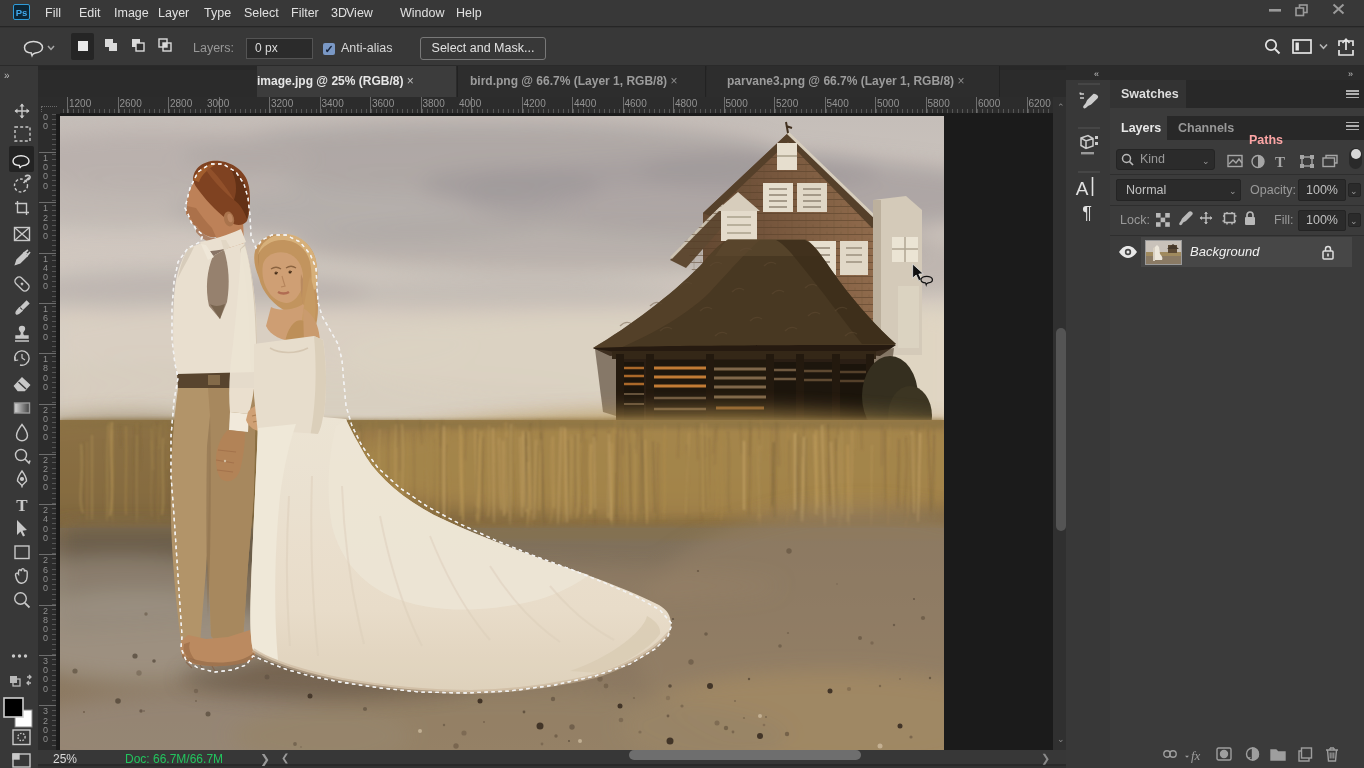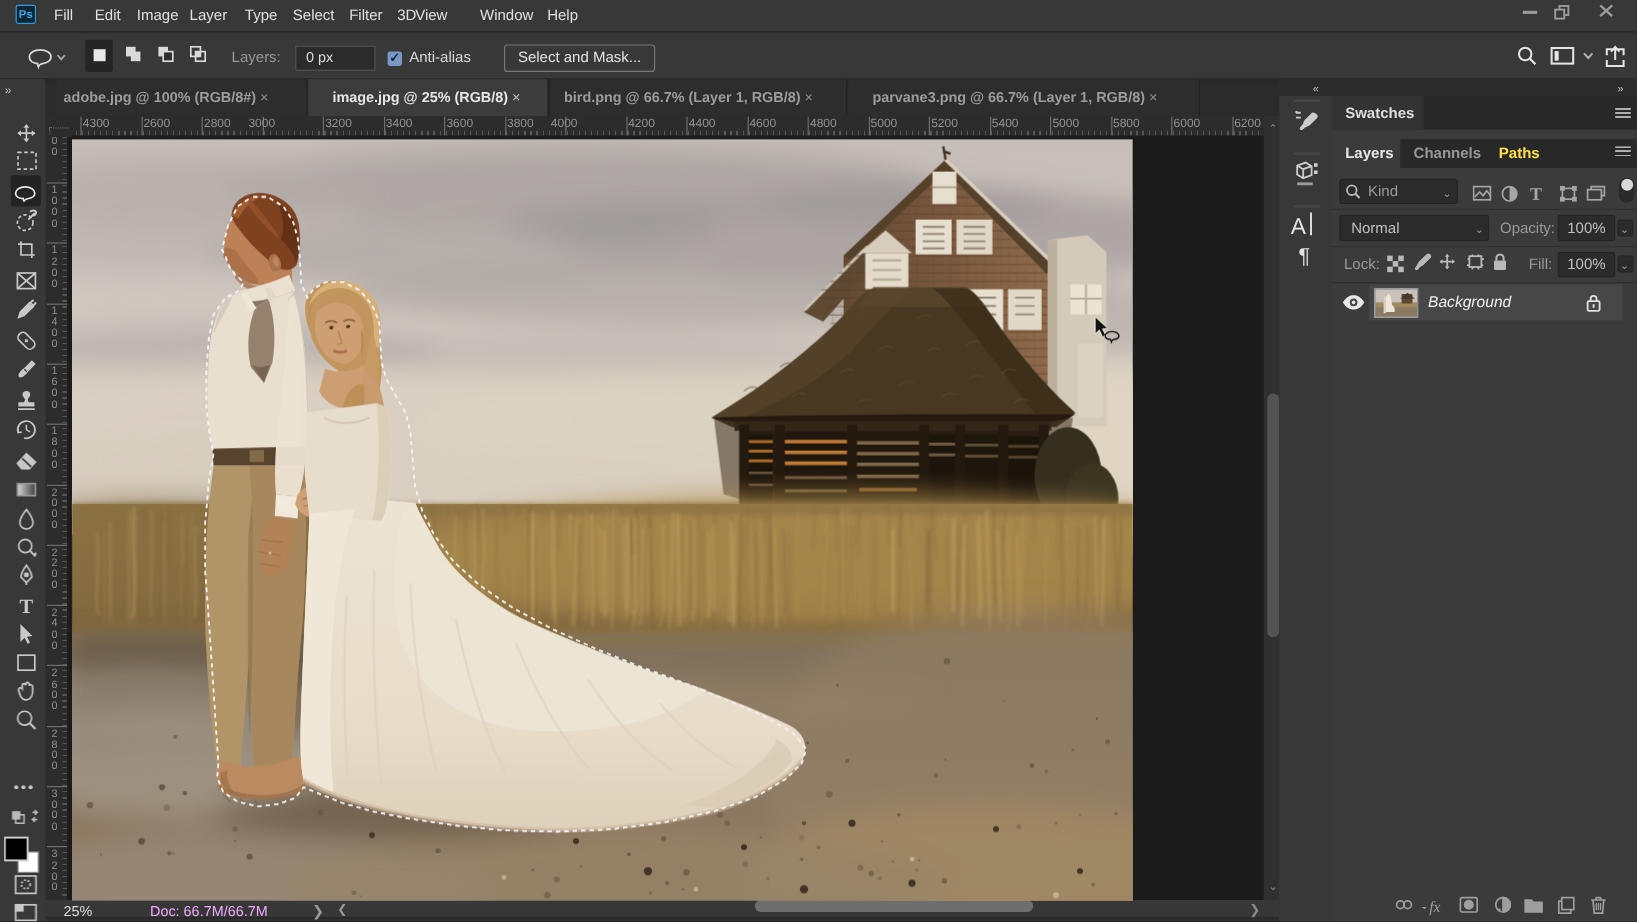--- a/index.html
+++ b/index.html
@@ -144,34 +144,32 @@
       <rect x="33.5" y="7.5" width="3.4" height="8" fill="#e4e4e4"></rect>
       <path d="M58 9.5 l3.5 3.8 3.5-3.8" fill="none" stroke="#b4b4b4" stroke-width="1.6"></path>
       <path d="M77 9 v-5 h14 v5 M77 13 v5 h14 v-5" fill="none" stroke="#e4e4e4" stroke-width="1.7" transform="translate(0,2)"></path>
       <path d="M84 15 V5 M80.5 8 L84 4.2 L87.5 8" fill="none" stroke="#e4e4e4" stroke-width="1.7"></path>
     </svg>
   </div>
 
   <div id="tabstrip">
     <div class="abs" style="left:0; top:0; width:1364px; height:4px; background:#282828"></div>
     <div class="abs" style="left:5px; top:6px; color:#c4c4c4; font-size:10px">»</div>
-    <div class="tab" style="left:47px; width:209px; background:#2d2d2d; border-right:1px solid #222">
-      <span style="margin-left:6px">adobe.jpg @ 100% (RGB/8#)</span> <span class="x">×</span></div>
     <div class="tab" style="left:257px; width:199px; background:#3c3c3c; color:#e6e6e6">
-      <span style="margin-left:20px">image.jpg @ 25% (RGB/8)</span> <span class="x" style="color:#c0c0c0">×</span></div>
+      <span style="margin-left:0">image.jpg @ 25% (RGB/8)</span> <span class="x" style="color:#c0c0c0">×</span></div>
     <div class="tab" style="left:457px; width:249px; background:#2d2d2d; border-left:1px solid #222; border-right:1px solid #222">
       <span style="margin-left:12px">bird.png @ 66.7% (Layer 1, RGB/8)</span> <span class="x">×</span></div>
     <div class="tab" style="left:707px; width:293px; background:#2d2d2d; border-right:1px solid #222">
       <span style="margin-left:20px">parvane3.png @ 66.7% (Layer 1, RGB/8)</span> <span class="x">×</span></div>
   </div>
 
   <div id="hruler">
       <div id="hminor"></div>
     <div class="tick" style="left:29.0px"></div>
-    <div class="num" style="left:31.0px">4300</div>
+    <div class="num" style="left:31.0px">1200</div>
     <div class="tick" style="left:79.5px"></div>
     <div class="num" style="left:81.5px">2600</div>
     <div class="tick" style="left:130.0px"></div>
     <div class="num" style="left:132.0px">2800</div>
     <div class="tick" style="left:180.5px"></div>
     <div class="num" style="left:169px">3000</div>
     <div class="tick" style="left:231.0px"></div>
     <div class="num" style="left:233.0px">3200</div>
     <div class="tick" style="left:281.5px"></div>
     <div class="num" style="left:283.5px">3400</div>
@@ -932,21 +930,21 @@
   </svg>
   </div>
 
   <div id="vscroll"></div>
   <div id="vthumb"></div>
   <div class="scrarrow" style="left:1057px; top:102px">⌃</div>
   <div class="scrarrow" style="left:1057px; top:734px">⌄</div>
 
   <div id="statusbar">
     <div style="left:15px; top:2px; color:#dadada">25%</div>
-    <div style="left:87px; top:2px; color:#f0abfc">Doc: 66.7M/66.7M</div>
+    <div style="left:87px; top:2px; color:#22c55e">Doc: 66.7M/66.7M</div>
     <div style="left:222px; top:2px; color:#9a9a9a">❯</div>
     <div style="left:243px; top:2px; color:#9a9a9a; font-size:10px">❮</div>
   </div>
   <div id="hsthumb"></div>
   <div class="scrarrow" style="left:1041px; top:752px; font-size:11px">❯</div>
 
   <div id="toolbar">
   <svg width="38" height="702" viewBox="0 0 38 702" style="position:absolute">
     <g stroke="#c8c8c8" fill="none" stroke-width="1.4">
 
@@ -1110,21 +1108,21 @@
 
     <div class="pstrip" style="top:0; height:28px"></div>
     <div class="abs" style="left:0; top:0; width:76px; height:28px; background:#333333"></div>
     <div class="ptab" style="left:11px; top:7px; color:#dedede">Swatches</div>
     <div class="hamb" style="left:236px; top:10px"></div>
 
     <div class="pstrip" style="top:36px; height:24px"></div>
     <div class="abs" style="left:0; top:36px; width:57px; height:24px; background:#3b3b3b"></div>
     <div class="ptab" style="left:11px; top:41px; color:#e8e8e8">Layers</div>
     <div class="ptab" style="left:68px; top:41px; color:#989898">Channels</div>
-    <div class="ptab" style="left:139px; top:41px; color:#fde047">Paths</div>
+    <div class="ptab" style="left:139px; top:53px; color:#fca5a5">Paths</div>
     <div class="hamb" style="left:236px; top:42px"></div>
 
     <div class="ibox" style="left:6px; top:69px; width:99px; height:21px; border-radius:3px"></div>
     <svg class="abs" style="left:10px; top:72px" width="16" height="16" viewBox="0 0 16 16">
       <circle cx="6.5" cy="6.5" r="4" fill="none" stroke="#b9b9b9" stroke-width="1.5"></circle>
       <path d="M9.5 9.5 L13 13" stroke="#b9b9b9" stroke-width="1.7"></path>
     </svg>
     <div class="ptext" style="left:30px; top:72px">Kind</div>
     <div class="chev" style="left:92px; top:76px">⌄</div>
     <svg class="abs" style="left:117px; top:74px" width="137" height="15" viewBox="0 0 137 15">

